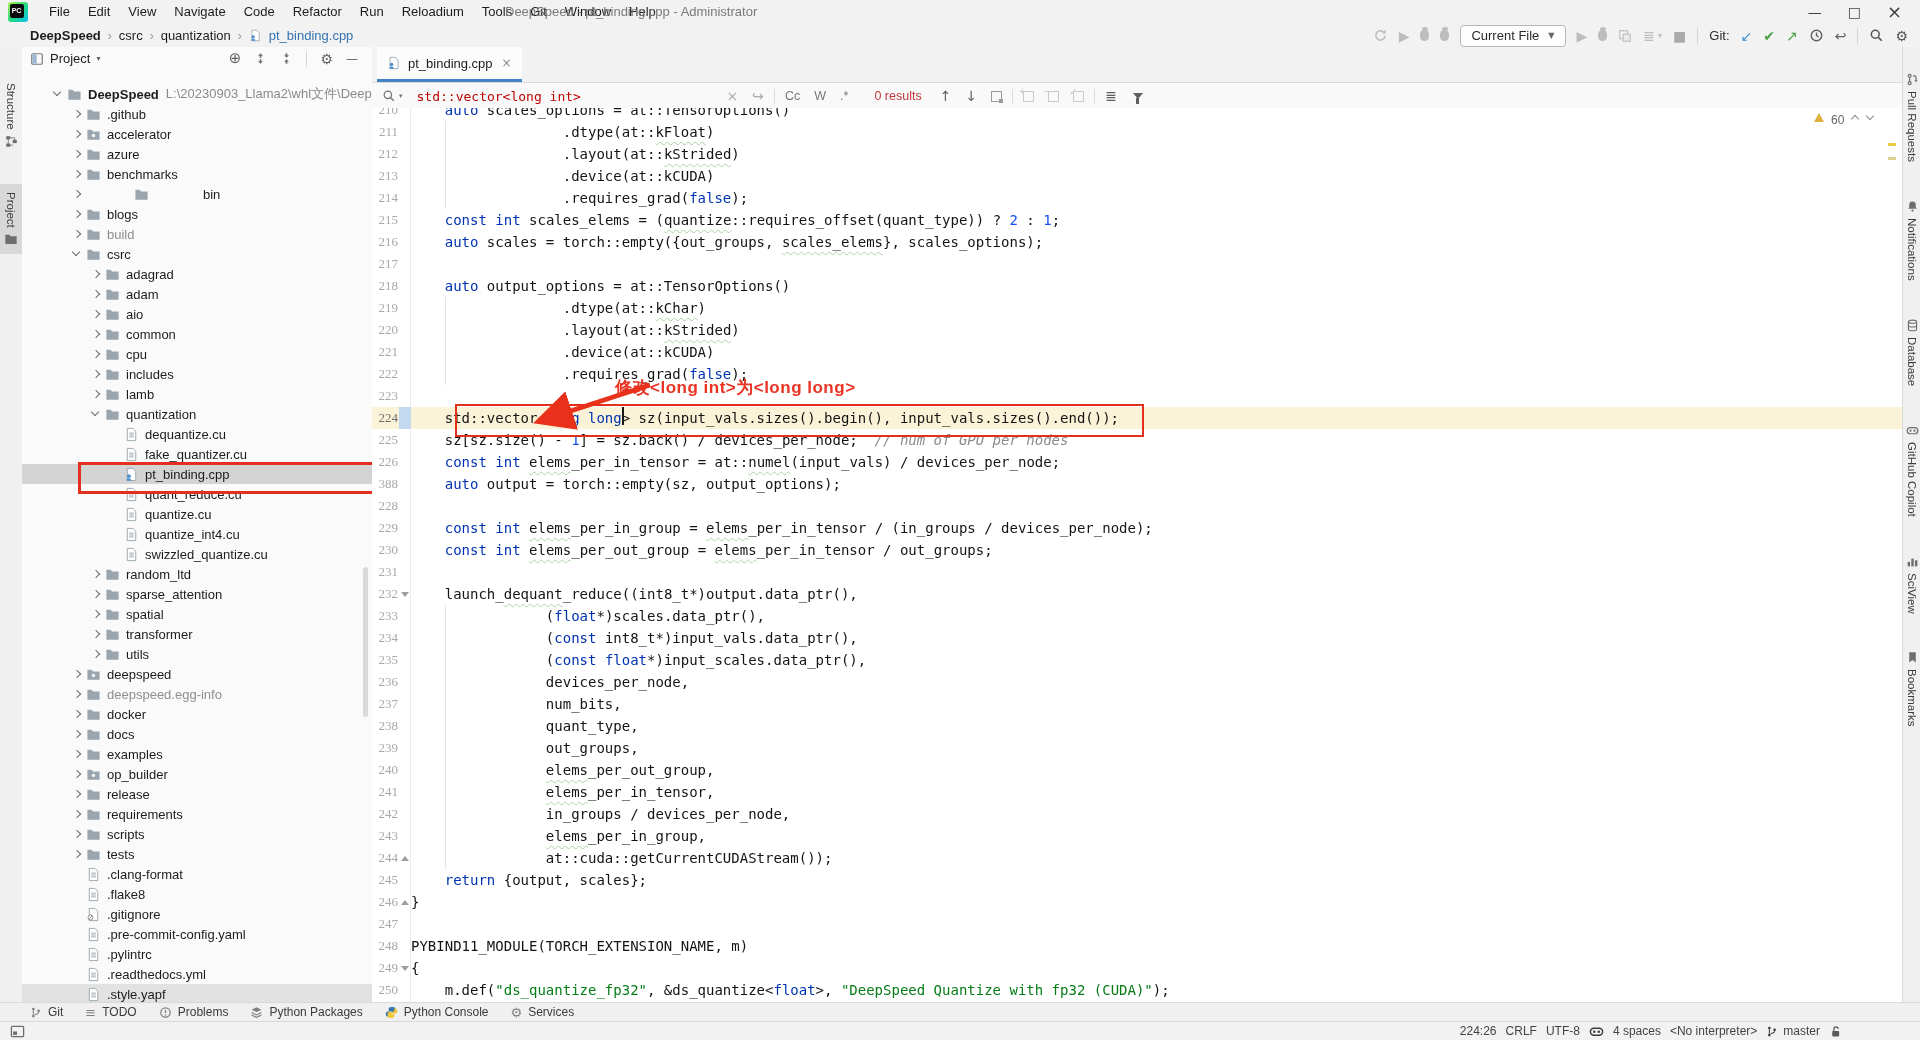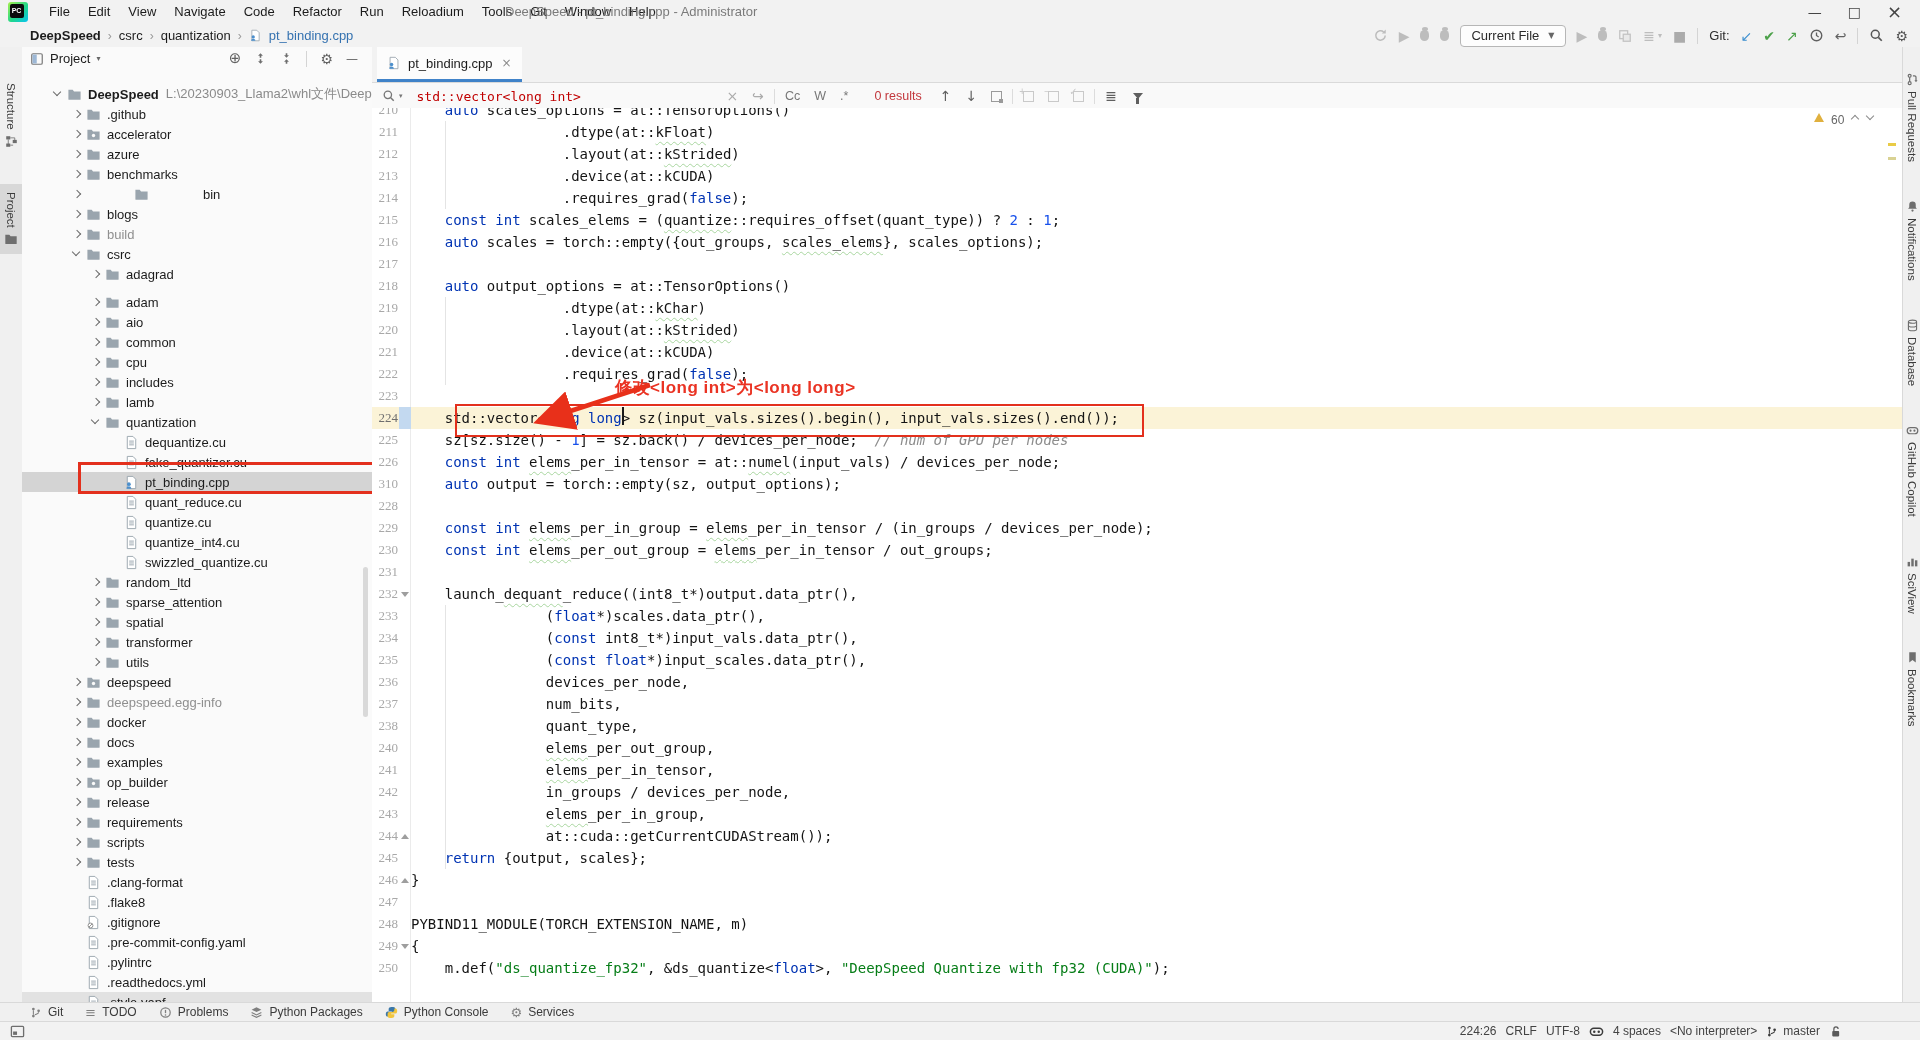--- a/index.html
+++ b/index.html
@@ -378,21 +378,21 @@
         </div>
         <div class="trow" style="padding-left: 66px;">
           <span class="tchev r"></span>
           <span class="ticon">
             <svg width="15" height="15" viewBox="0 0 16 16">
               <path fill="#9AA5AE" d="M1.5 3h4.6l1.4 1.8h7V13a.7.7 0 0 1-.7.7H2.2a.7.7 0 0 1-.7-.7V3z"></path>
             </svg>
           </span>
           <span class="tlabel">adagrad</span>
         </div>
-        <div class="trow" style="padding-left: 66px; margin-top: 8px;">
+        <div class="trow" style="padding-left: 66px;">
           <span class="tchev r"></span>
           <span class="ticon">
             <svg width="15" height="15" viewBox="0 0 16 16">
               <path fill="#9AA5AE" d="M1.5 3h4.6l1.4 1.8h7V13a.7.7 0 0 1-.7.7H2.2a.7.7 0 0 1-.7-.7V3z"></path>
             </svg>
           </span>
           <span class="tlabel">adam</span>
         </div>
         <div class="trow" style="padding-left: 66px;">
           <span class="tchev r"></span>
@@ -876,21 +876,21 @@
             <span class="ln">225</span>
             <span class="foldcol"></span>
             <span class="codetext"><span class="seg p">    sz[sz.size() - </span><span class="seg num">1</span><span class="seg p">] = sz.back() / devices_per_node;  </span><span class="seg c">// num of GPU per nodes</span></span>
           </div>
           <div class="cl">
             <span class="ln">226</span>
             <span class="foldcol"></span>
             <span class="codetext"><span class="seg p">    </span><span class="seg k">const</span><span class="seg p"> </span><span class="seg k">int</span><span class="seg p"> </span><span class="seg sq">elems</span><span class="seg p">_per_in_tensor = at::</span><span class="seg sq">numel</span><span class="seg p">(input_vals) / devices_per_node;</span></span>
           </div>
           <div class="cl">
-            <span class="ln">310</span>
+            <span class="ln">388</span>
             <span class="foldcol"></span>
             <span class="codetext"><span class="seg p">    </span><span class="seg k">auto</span><span class="seg p"> output = torch::empty(sz, output_options);</span></span>
           </div>
           <div class="cl">
             <span class="ln">228</span>
             <span class="foldcol"></span>
             <span class="codetext"></span>
           </div>
           <div class="cl">
             <span class="ln">229</span>
@@ -936,20 +936,25 @@
           </div>
           <div class="cl">
             <span class="ln">237</span>
             <span class="foldcol"></span>
             <span class="codetext"><span class="seg p">                num_bits,</span></span>
           </div>
           <div class="cl">
             <span class="ln">238</span>
             <span class="foldcol"></span>
             <span class="codetext"><span class="seg p">                quant_type,</span></span>
+          </div>
+          <div class="cl">
+            <span class="ln">239</span>
+            <span class="foldcol"></span>
+            <span class="codetext"><span class="seg p">                out_groups,</span></span>
           </div>
           <div class="cl">
             <span class="ln">240</span>
             <span class="foldcol"></span>
             <span class="codetext"><span class="seg p">                </span><span class="seg sq">elems</span><span class="seg p">_per_out_group,</span></span>
           </div>
           <div class="cl">
             <span class="ln">241</span>
             <span class="foldcol"></span>
             <span class="codetext"><span class="seg p">                </span><span class="seg sq">elems</span><span class="seg p">_per_in_tensor,</span></span>

